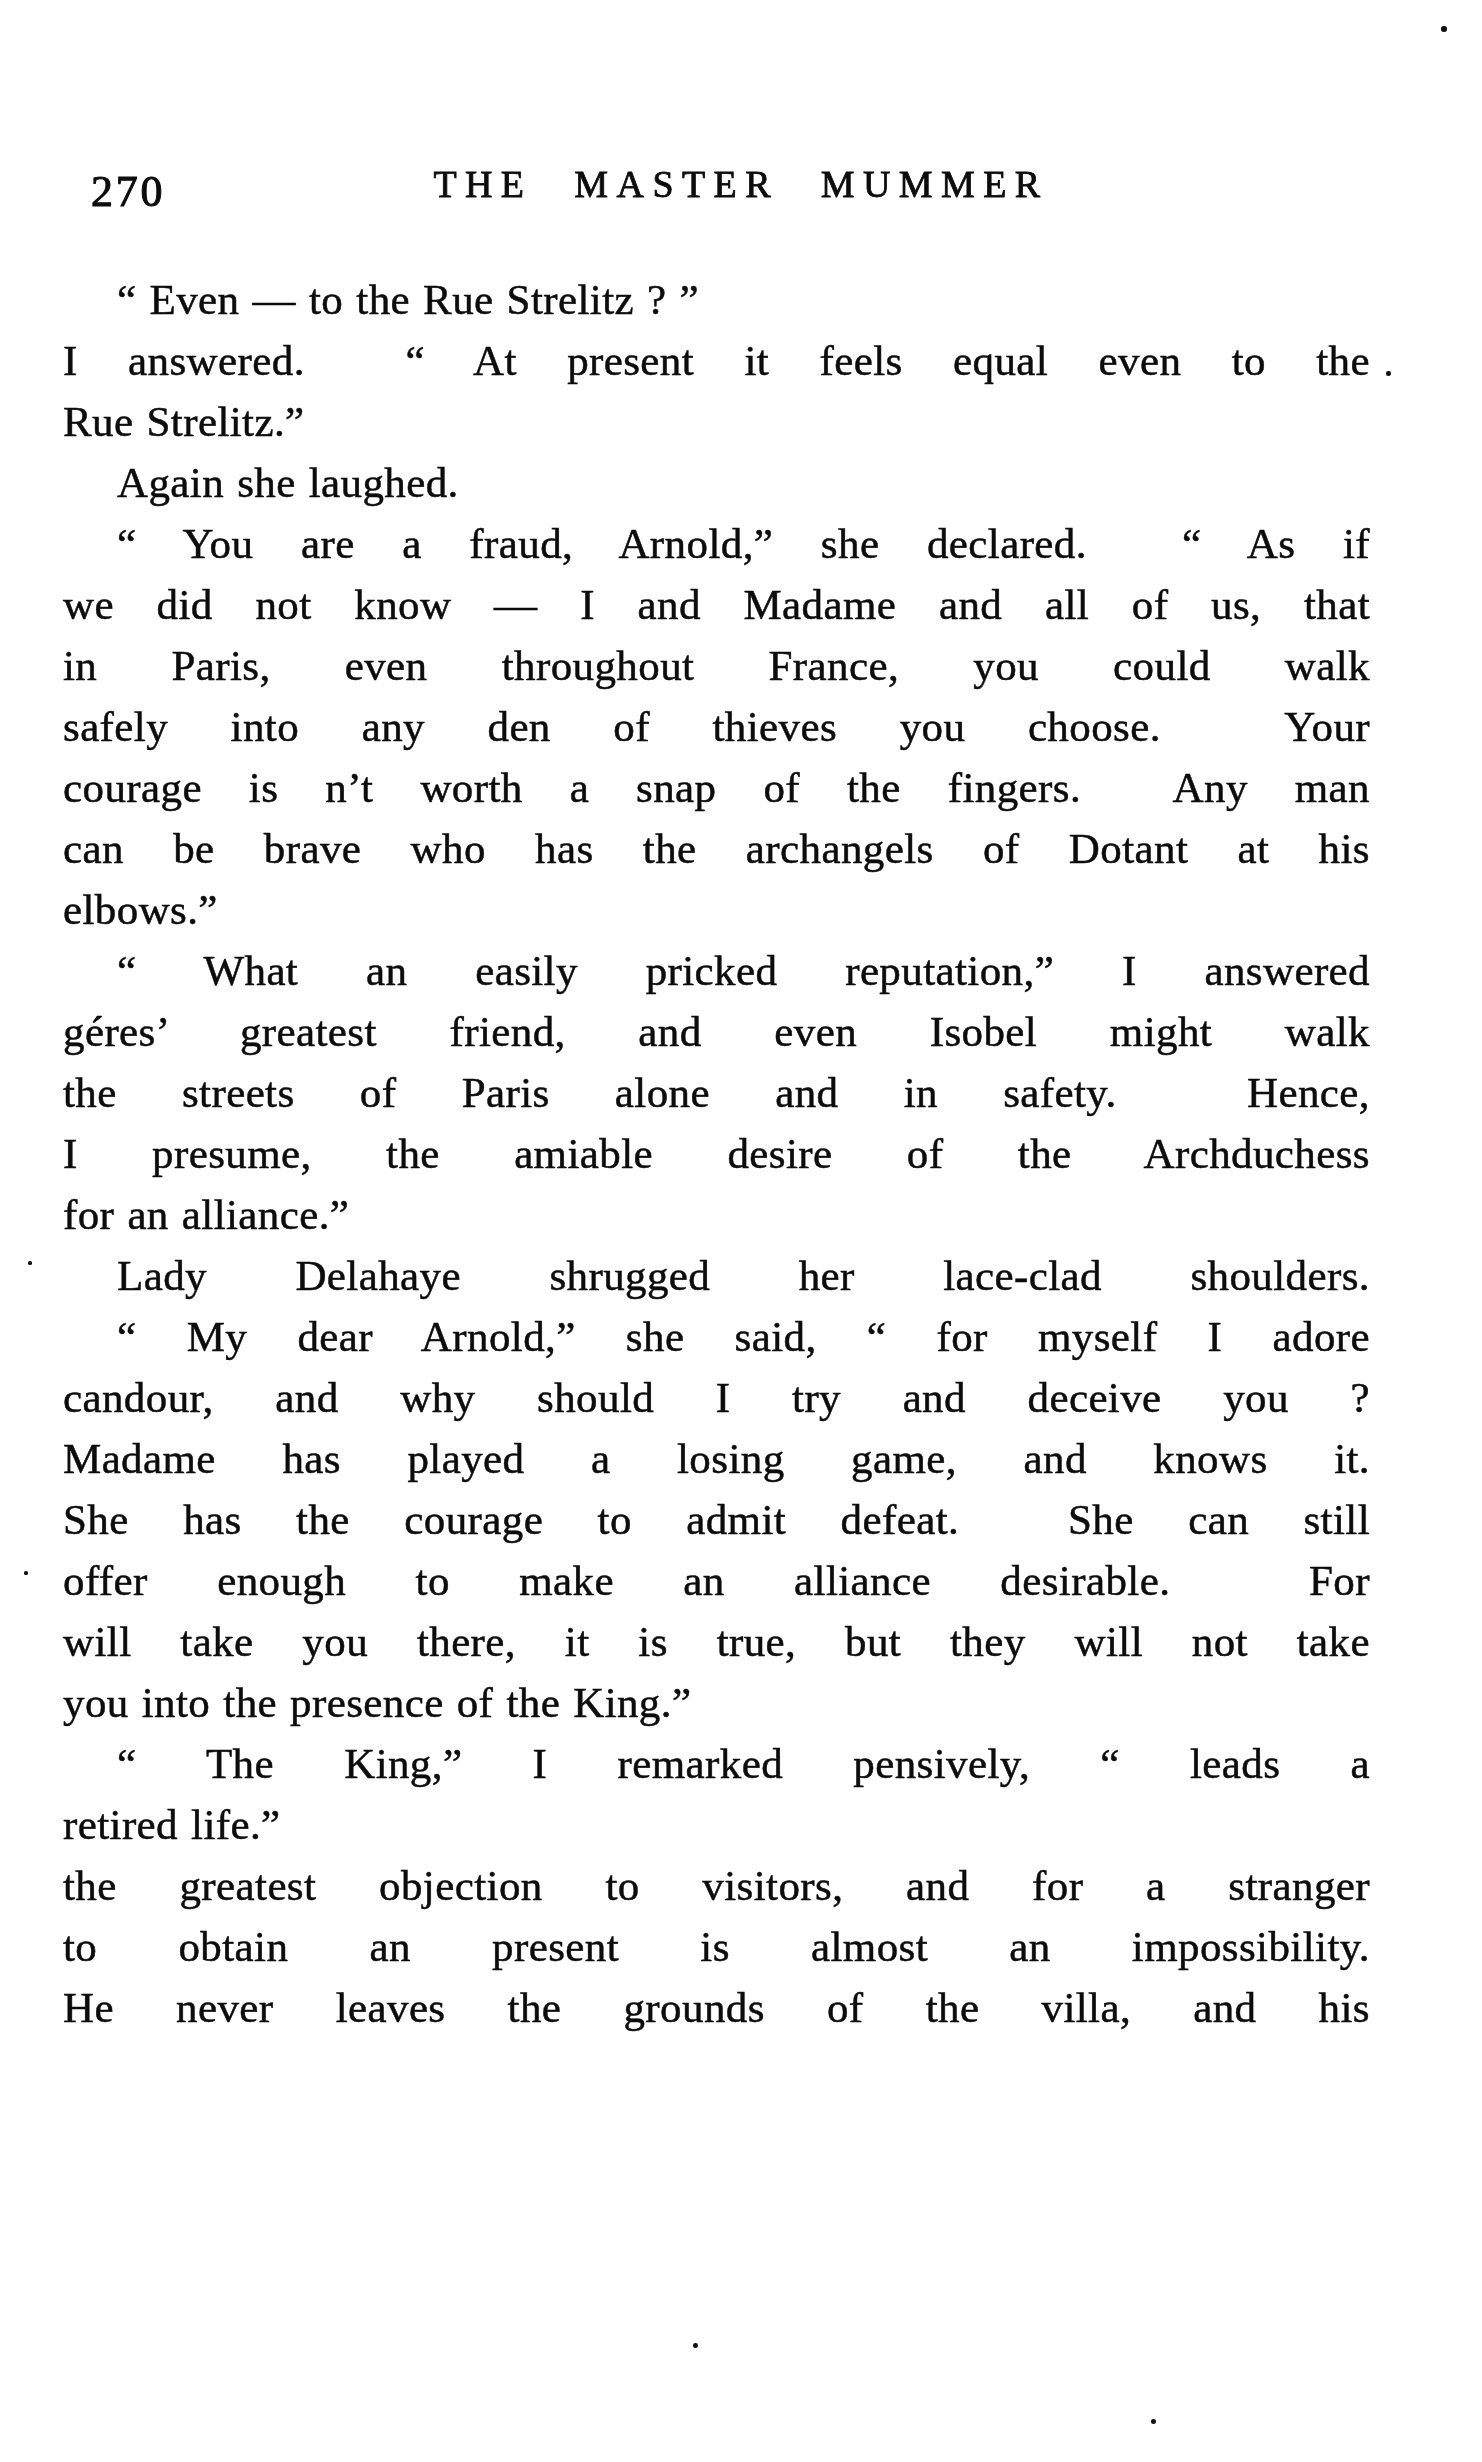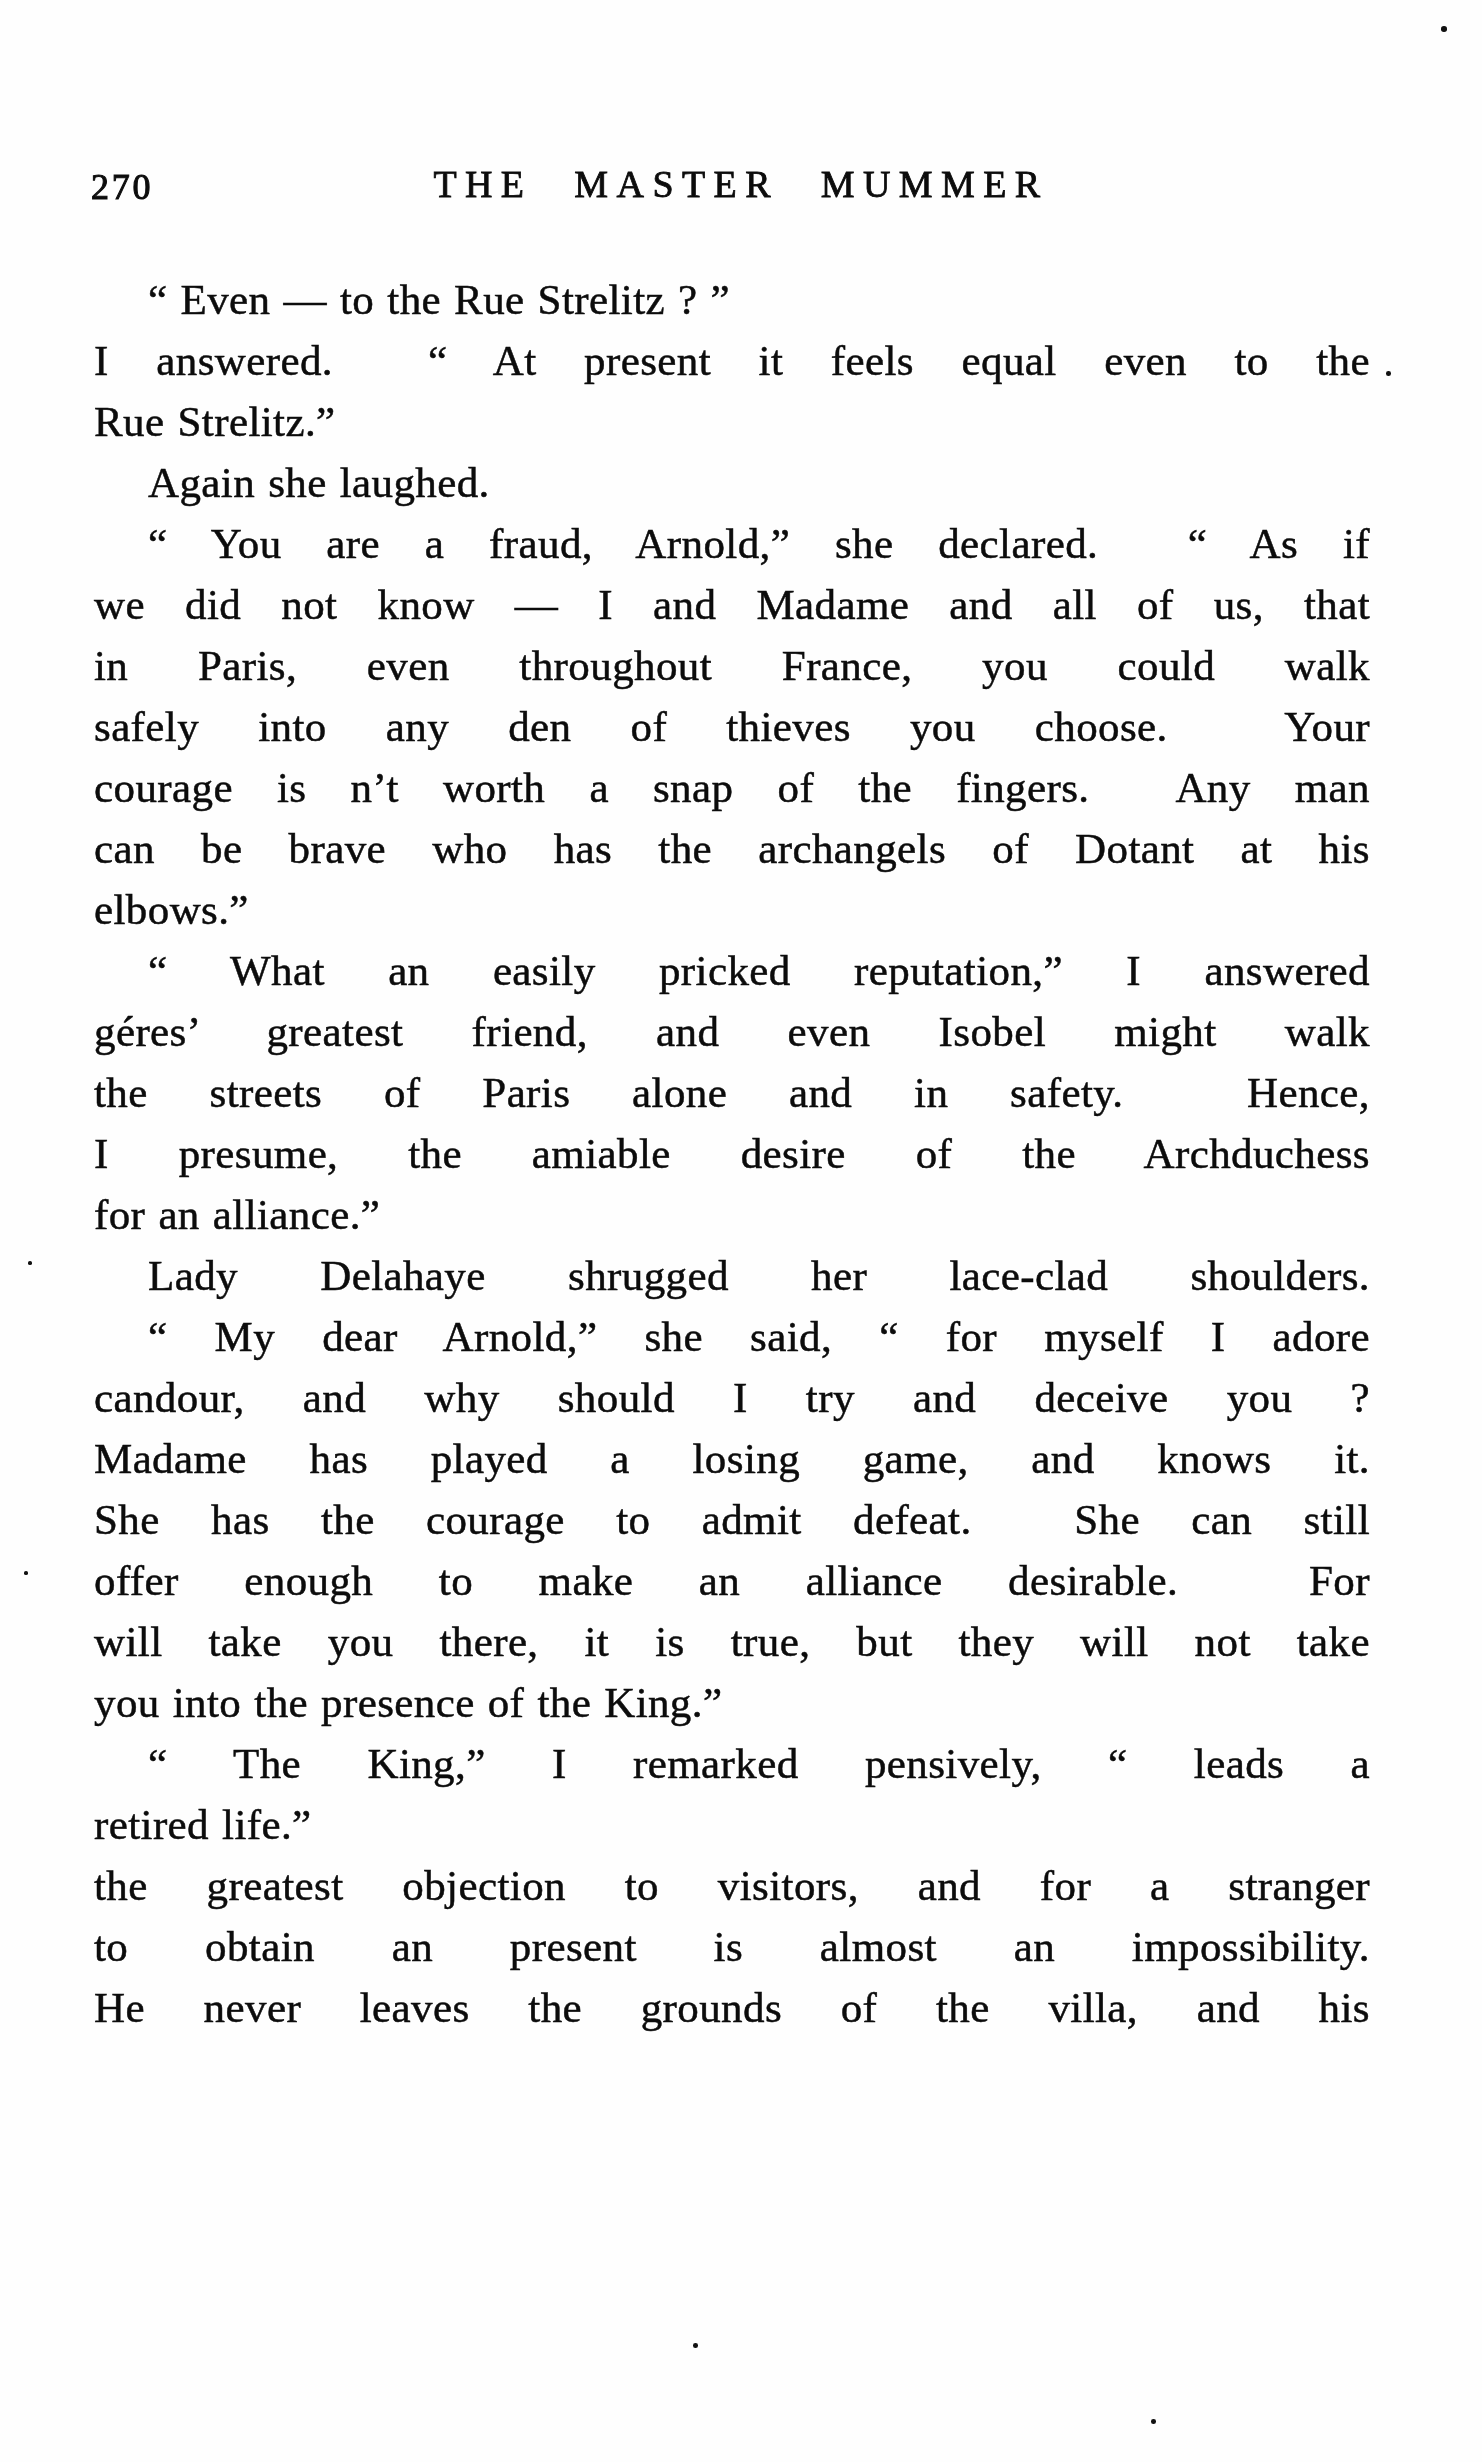--- a/index.html
+++ b/index.html
@@ -8,21 +8,21 @@
     width:1482px; height:2462px;
     background:#fefefe;
     color:#0c0c0c;
     overflow:hidden;
     font-family:"Liberation Serif","DejaVu Serif",serif;
     -webkit-text-stroke:0.5px #0c0c0c;
   }
   .folio {
     position:absolute;
     left:91px; top:166px;
-    font-size:36px;
+    font-size:44px;
     letter-spacing:2.8px;
     -webkit-text-stroke:1px #0c0c0c;
   }
   .running-title {
     position:absolute;
     left:0; top:162px; width:100%;
     text-align:center;
     font-size:38px;
     letter-spacing:8.4px;
     word-spacing:24px;
@@ -31,21 +31,21 @@
   }
   .page-body {
     position:absolute;
     left:63px; top:269px;
     width:1307px;
     font-size:43px;
     line-height:61px;
     letter-spacing:0.4px;
     word-spacing:1.9px;
   }
-  .line { text-align:left;margin-left:31px; }
+  .line { text-align:left; }
   .line.just { text-align:justify; text-align-last:justify; }
   .line.indent { text-indent:54px; }
   .speck {
     position:absolute;
     background:#111;
     border-radius:50%;
   }
 </style>
 </head>
 <body>

